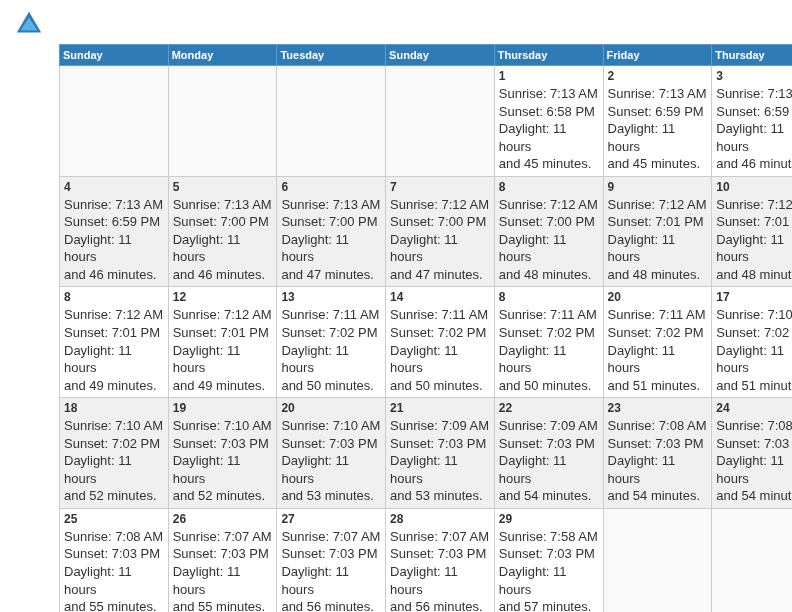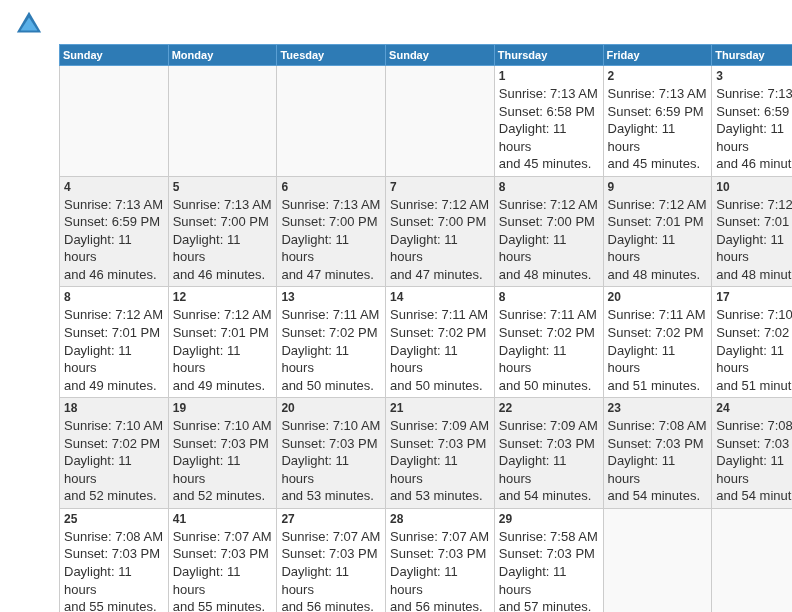--- a/index.html
+++ b/index.html
@@ -315,21 +315,21 @@
         </tr>
         <tr>
           <td>
             <span class="day-number">25</span>
             <div class="day-info" style="white-space: pre-line;">Sunrise: 7:08 AM
 Sunset: 7:03 PM
 Daylight: 11 hours
 and 55 minutes.</div>
           </td>
           <td>
-            <span class="day-number">41</span>
+            <span class="day-number">26</span>
             <div class="day-info" style="white-space: pre-line;">Sunrise: 7:07 AM
 Sunset: 7:03 PM
 Daylight: 11 hours
 and 55 minutes.</div>
           </td>
           <td>
             <span class="day-number">27</span>
             <div class="day-info" style="white-space: pre-line;">Sunrise: 7:07 AM
 Sunset: 7:03 PM
 Daylight: 11 hours

